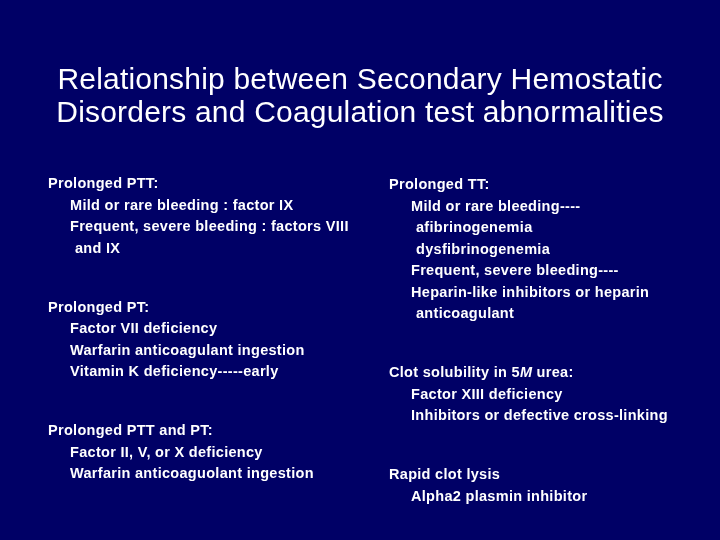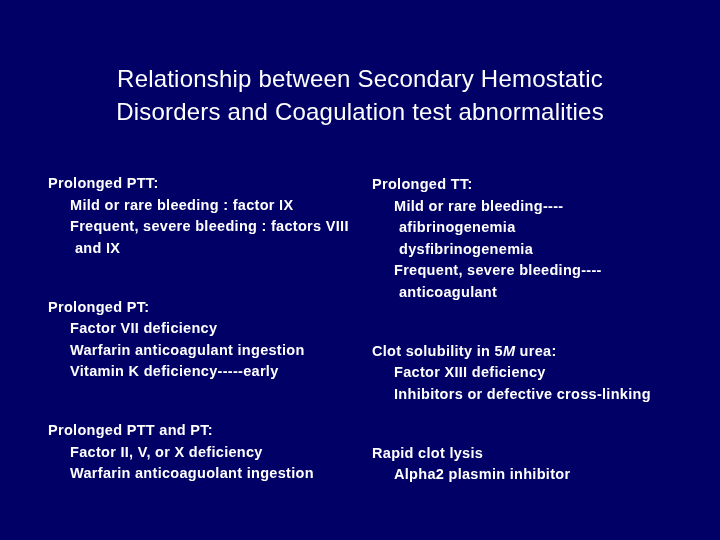--- a/index.html
+++ b/index.html
@@ -8,34 +8,34 @@
       background: #000066;
       color: #ffffff;
       font-family: "Liberation Sans", "DejaVu Sans", sans-serif;
       position: relative;
       overflow: hidden;
     }
     .title {
       position: absolute;
       left: 0; top: 62px; width: 720px;
       text-align: center;
-      font-size: 24px;
+      font-size: 30px;
       line-height: 33px;
       letter-spacing: 0.2px;
     }
     .title div { white-space: nowrap; }
     .col {
       position: absolute;
       font-size: 14.5px;
       line-height: 21.5px;
       font-weight: bold;
       letter-spacing: 0.3px;
     }
     .col-left { left: 40px; top: 165px; width: 330px; }
-    .col-right { left: 364px; top: 166px; width: 320px; }
+    .col-right { left: 381px; top: 166px; width: 320px; }
     .section { margin: 8px; }
     .heading { white-space: nowrap; }
     .item { padding-left: 22px; text-indent: 0; }
     .item .line { display: block; white-space: nowrap; }
     .item .cont { padding-left: 5px; }
     .gap { height: 21.5px; }
     .italic { font-style: italic; }
   </style>
 </head>
 <body>
@@ -86,20 +86,21 @@
     <div class="heading">Prolonged TT:</div>
     <div class="item">
       <span class="line">Mild or rare bleeding----</span>
       <span class="line cont">afibrinogenemia</span>
     </div>
     <div class="item">
       <span class="line cont">dysfibrinogenemia</span>
       <span class="line">Frequent, severe bleeding----</span>
     </div>
     <div class="item">
+      <span class="line">Heparin-like inhibitors or heparin</span>
       <span class="line cont">anticoagulant</span>
     </div>
   </div>
   <div class="gap"></div>
   <div class="section">
     <div class="heading"><span>Clot solubility in 5</span><span class="italic">M</span><span> urea:</span></div>
     <div class="item">
       <span class="line">Factor XIII deficiency</span>
     </div>
     <div class="item">

